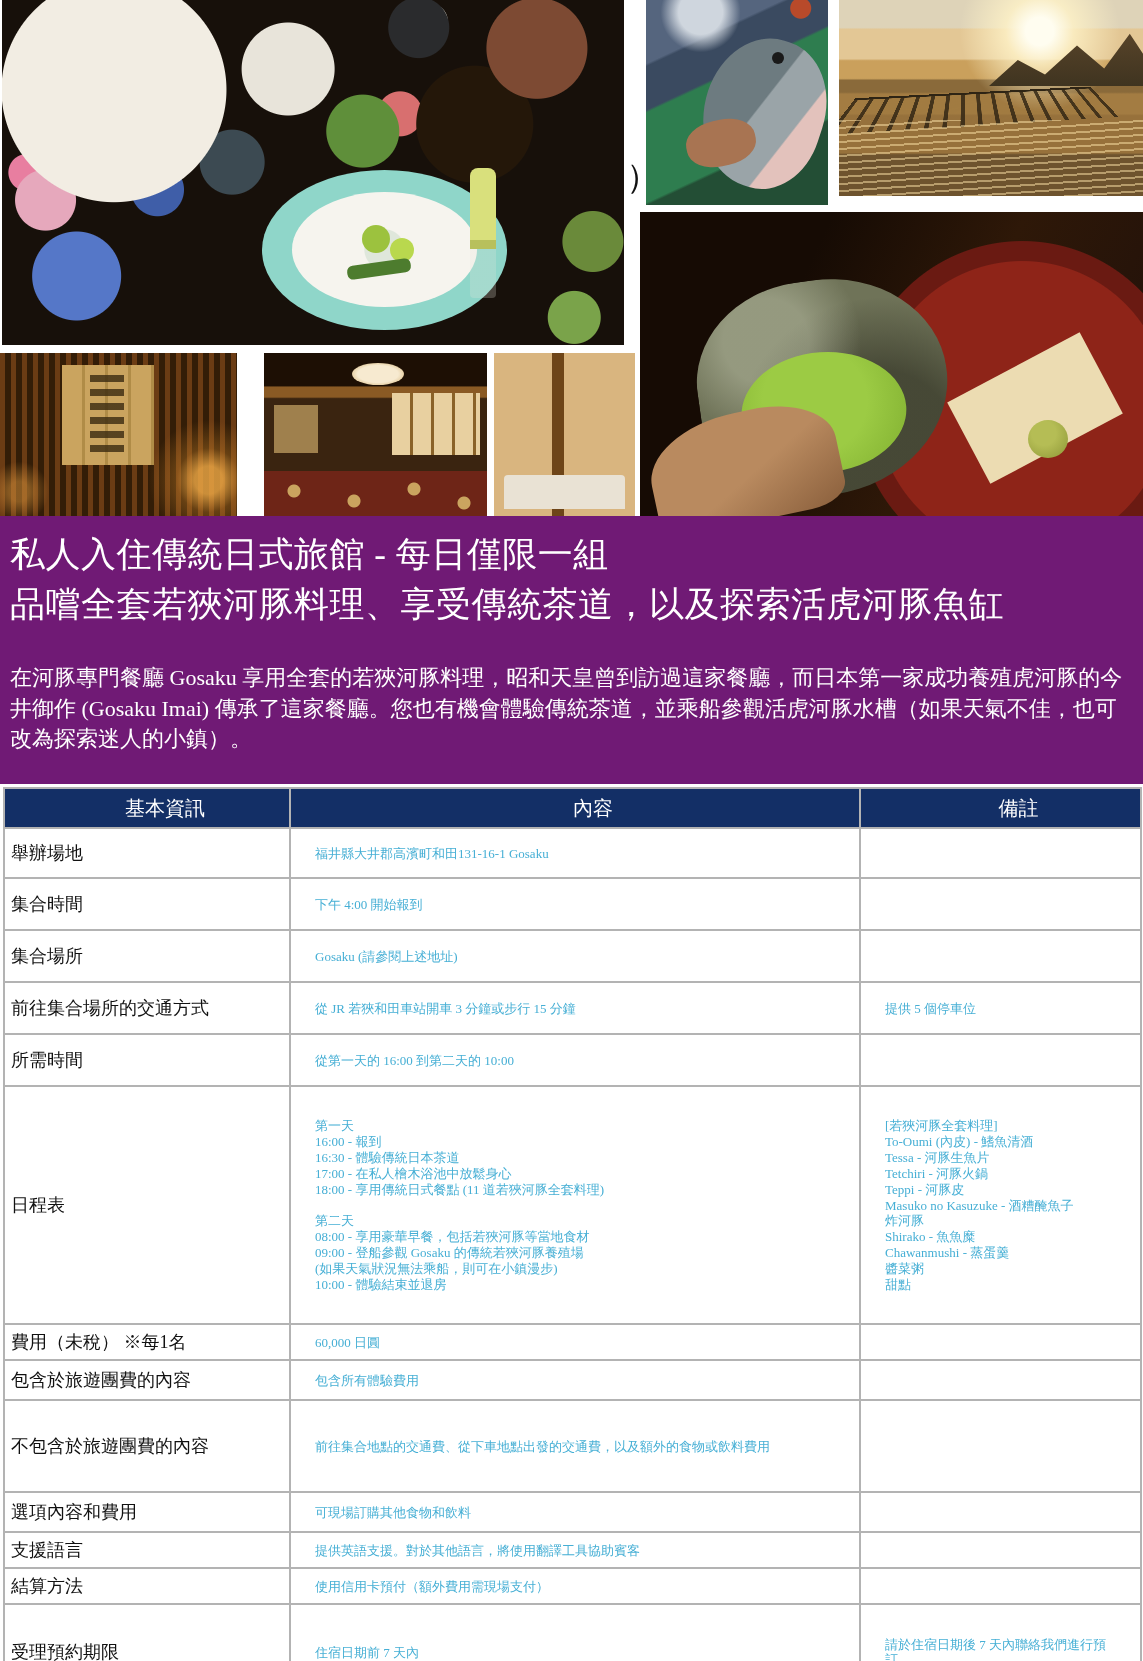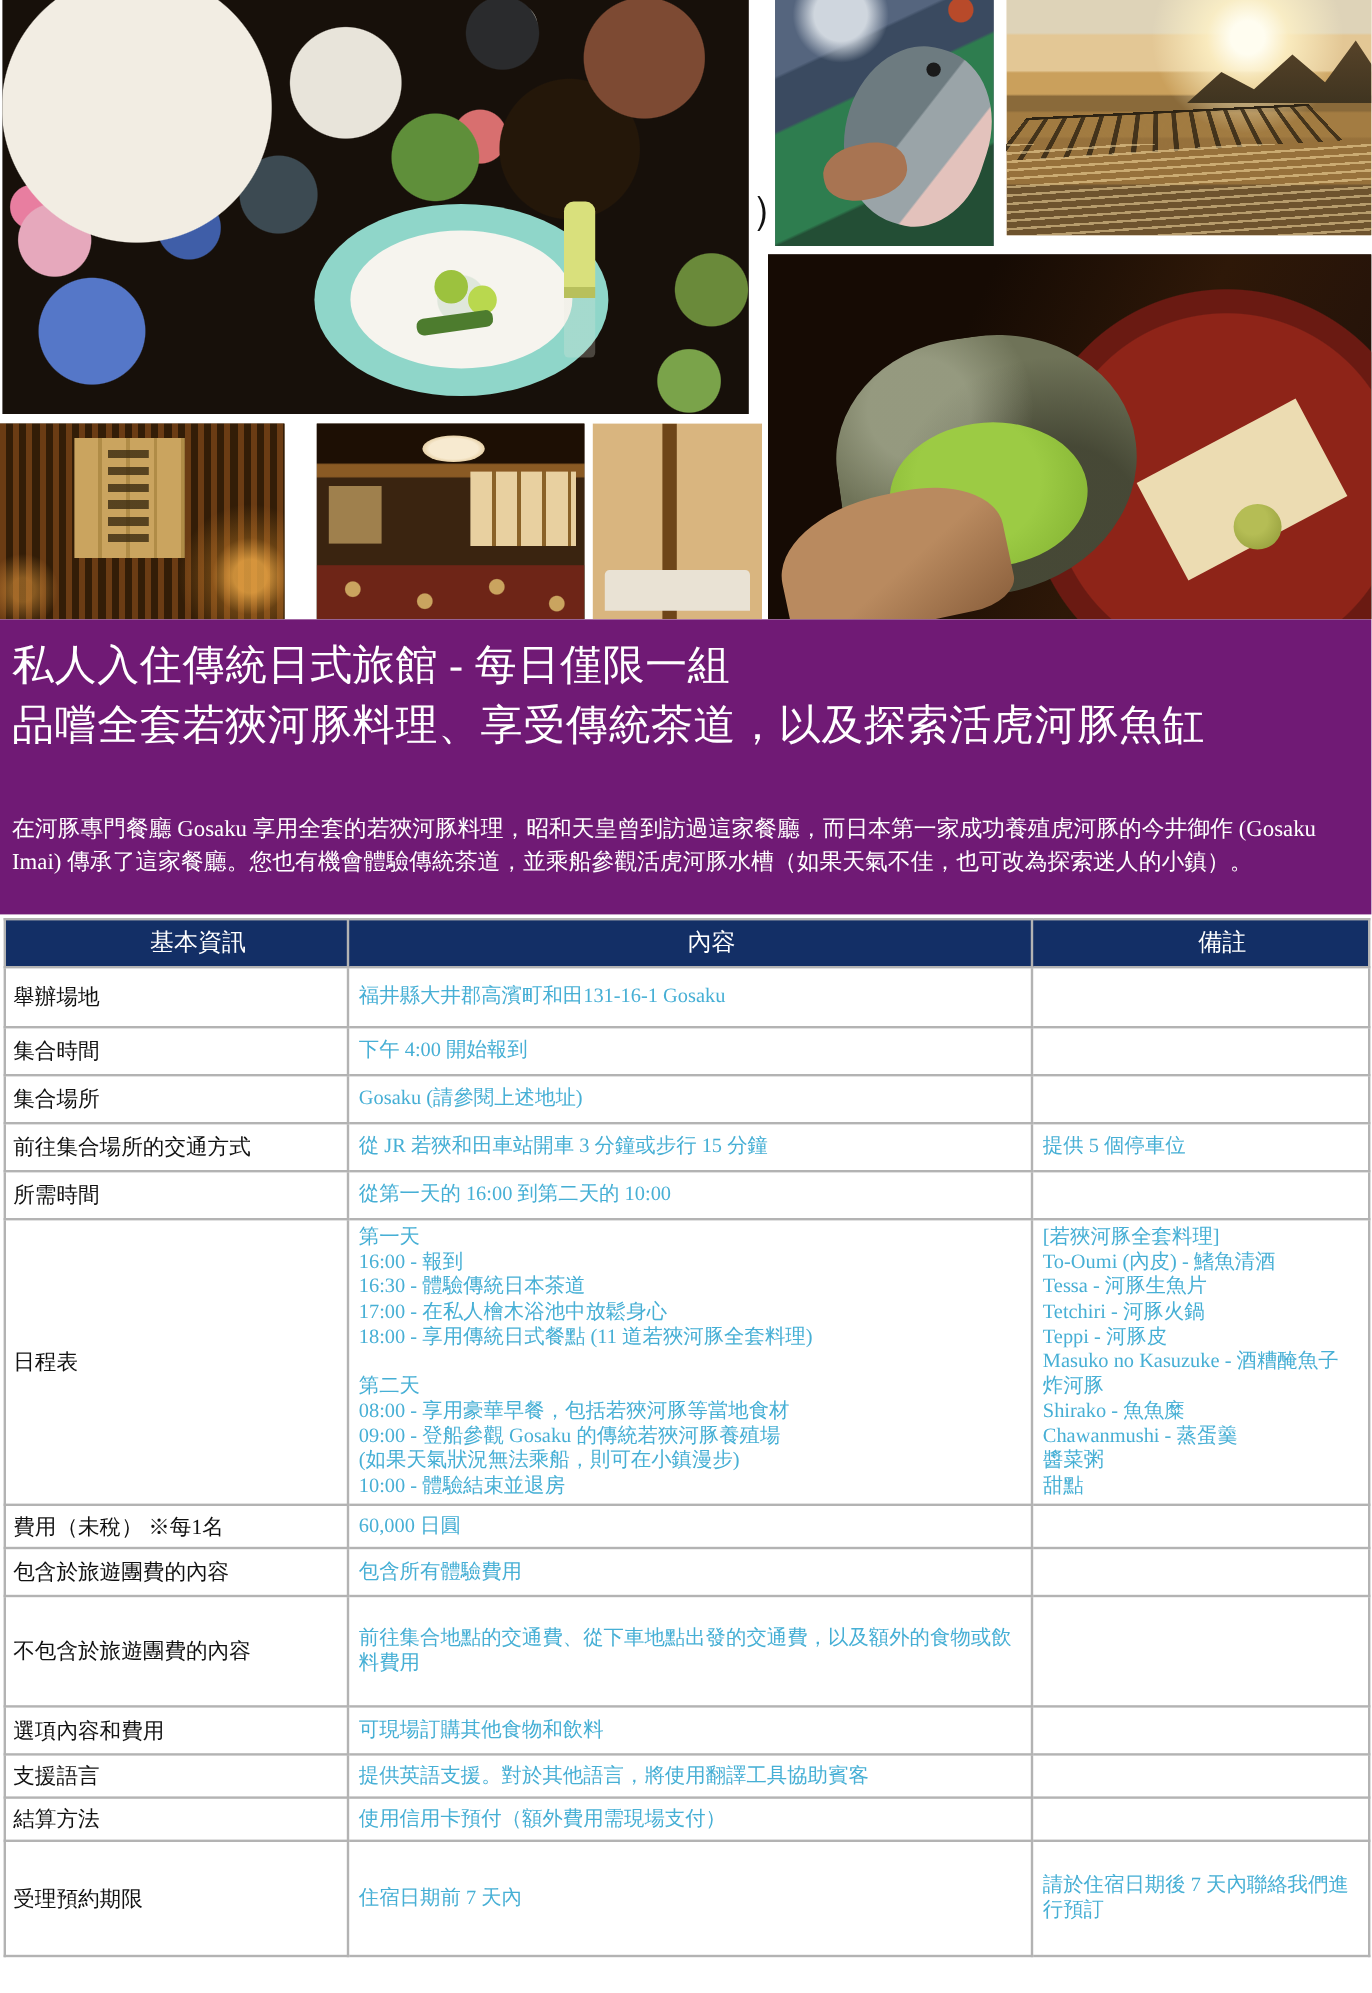--- a/index.html
+++ b/index.html
@@ -188,22 +188,22 @@
   
   .banner {
     background: #701a75; color: #fff;
     padding: 14px 10px 30px 10px;
   }
   .banner h1 {
     font-size: 35px; font-weight: normal; line-height: 1.42;
     letter-spacing: 0.5px;
   }
   .banner p {
-    margin-top: 50px;
-    font-size: 19px; line-height: 1.38; font-family: Liberation Serif, serif;
+    margin-top: 34px;
+    font-size: 22px; line-height: 1.38; font-family: Liberation Serif, serif;
   }
 
   
   .info-table-wrap { padding: 3px 3px 4px 3px; }
   table.info {
     width: 100%;
     border-collapse: collapse;
     table-layout: fixed;
   }
   table.info th, table.info td {
@@ -219,26 +219,26 @@
     text-align: center;
     padding-left: 36px;
   }
   td.label-cell {
     color: #111;
     font-size: 18px;
     padding: 4px 6px;
   }
   td.content-cell, td.note-cell {
     color: #46afd5;
-    font-size: 17px;
+    font-size: 13px;
     line-height: 1.22;
-    padding: 4px 8px;
+    padding: 4px 24px;
     white-space: pre-line;
   }
-  tr.h-sm  { height: 40px; }
+  tr.h-sm  { height: 52px; }
   tr.h-md  { height: 50px; }
   tr.h-xs  { height: 36px; }
   tr.h-s2  { height: 40px; }
   tr.h-big { height: 238px; }
   tr.h-tall{ height: 92px; }
   tr.h-last{ height: 96px; }
 </style>
 </head>
 <body>
 

